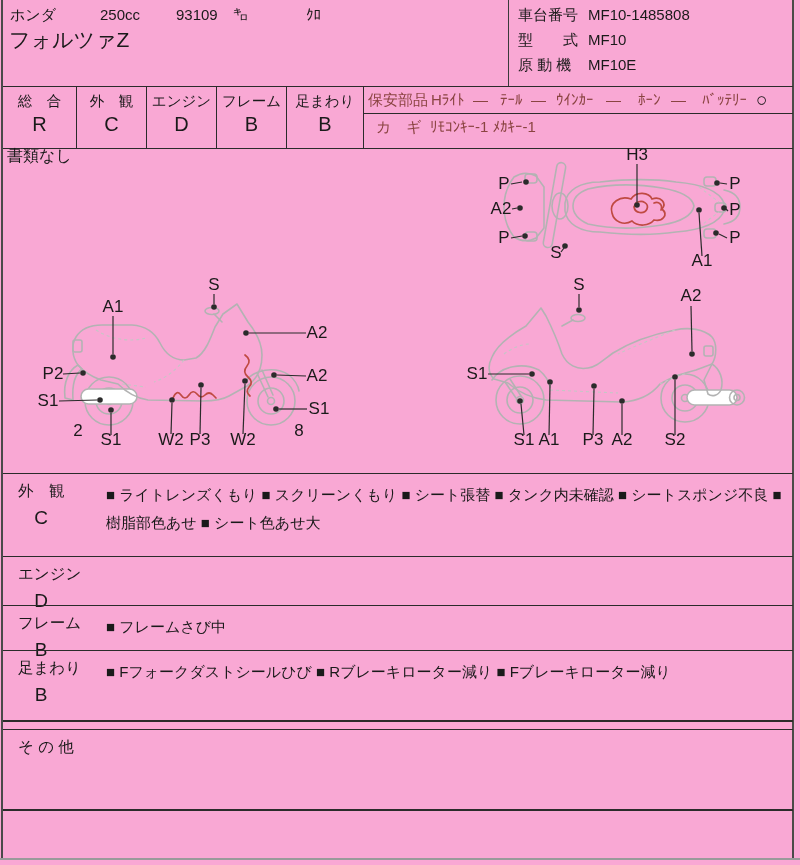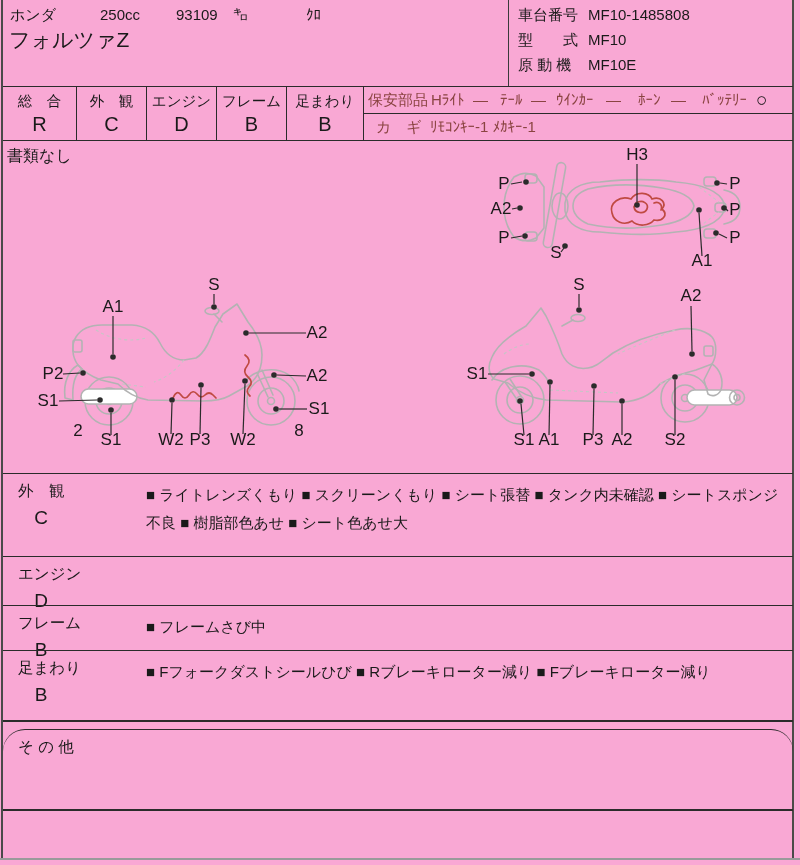--- a/index.html
+++ b/index.html
@@ -8,37 +8,37 @@
   .abs{position:absolute;}
   .red{color:#8a4441;}
   
   .h1-span{position:absolute;top:6px;font-size:15px;white-space:nowrap;}
   .model{position:absolute;left:9px;top:26px;font-size:21px;white-space:nowrap;}
   .hdiv{position:absolute;left:508px;top:0;height:86px;width:0;border-left:1.6px solid #3a3a3a;}
   .hr-row{position:absolute;left:518px;font-size:15px;white-space:nowrap;}
   .hr-label{display:inline-block;min-width:64px;white-space:pre;}
   .hr-value{margin-left:6px;}
   
-  .grade-table{position:absolute;left:3px;right:7px;top:86px;height:55px;display:flex;
+  .grade-table{position:absolute;left:3px;right:7px;top:86px;height:63px;display:flex;
                border-top:1.6px solid #2b2b2b;border-bottom:1.6px solid #2b2b2b;box-sizing:border-box;}
   .gcell{border-right:1.4px solid #2b2b2b;text-align:center;padding-top:5px;box-sizing:border-box;}
   .glabel{font-size:14.5px;white-space:pre;}
   .gvalue{font-size:20px;margin-top:2px;}
   .safety{flex:1;position:relative;font-size:15px;}
   .srow1{position:absolute;top:0;left:0;right:0;height:26px;border-bottom:1.4px solid #2b2b2b;}
   .srow1 span,.srow2 span{position:absolute;line-height:26px;white-space:pre;}
   .srow2{position:absolute;top:27px;left:0;right:0;bottom:0;}
   .circ{font-size:19px;font-weight:bold;color:#111;}
   
   .note{position:absolute;left:7px;top:146px;font-size:16px;}
   
   .sec{position:absolute;left:3px;right:7px;box-sizing:border-box;}
   .sec-label{position:absolute;left:15px;top:7px;font-size:15.5px;white-space:pre;}
   .sec-grade{position:absolute;left:15px;top:33px;width:46px;text-align:center;font-size:19px;}
-  .sec-text{position:absolute;left:103px;right:10px;top:7px;font-size:15px;line-height:28px;margin-left:40px;}
+  .sec-text{position:absolute;left:103px;right:10px;top:7px;font-size:15px;line-height:28px;}
   .vline{position:absolute;top:0;width:2px;background:#4a4a4a;}
   .grayline{position:absolute;left:0;right:0;top:858px;height:2px;background:#9a9a9a;}
   
   .outline{stroke:#b3b3b3;stroke-width:1.6;fill:none;stroke-linejoin:round;stroke-linecap:round;}
   .fillw{fill:#fff;}
   .seam{stroke:#c6c6c6;stroke-width:1.1;fill:none;stroke-dasharray:3 3;}
   .damage{stroke:#bf4a42;stroke-width:1.7;fill:none;stroke-linecap:round;}
   .leader{stroke:#2b2b2b;stroke-width:1.2;}
   .dot{fill:#2b2b2b;stroke:none;}
   .mlabel{font-size:17px;fill:#1a1a1a;}
@@ -308,19 +308,19 @@
   <div class="sec" style="top:605px;height:45px;border-top:1.4px solid #2b2b2b;">
     <div class="sec-label">フレーム</div>
     <div class="sec-grade">B</div>
     <div class="sec-text">■ フレームさび中</div>
   </div>
   <div class="sec" style="top:650px;height:72px;border-top:1.4px solid #2b2b2b;border-bottom:2.5px solid #2b2b2b;">
     <div class="sec-label">足まわり</div>
     <div class="sec-grade">B</div>
     <div class="sec-text">■ Fフォークダストシールひび ■ Rブレーキローター減り ■ Fブレーキローター減り</div>
   </div>
-  <div class="sec" style="top:729px;height:80px;border-top:1.4px solid #2b2b2b;border-radius:22px;">
+  <div class="sec" style="top:729px;height:80px;border-top:1.4px solid #2b2b2b;">
     <div class="sec-label">そ の 他</div>
   </div>
   <div class="sec" style="top:809px;height:49px;border-top:2.5px solid #2b2b2b;"></div>
   <div class="grayline"></div>
 
 </div>
 
 </body></html>

